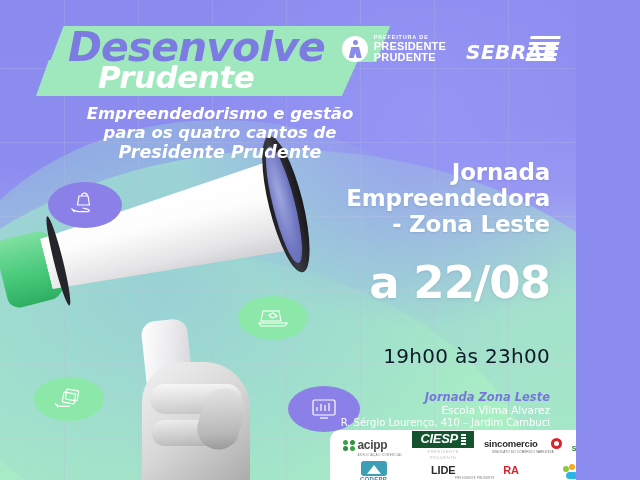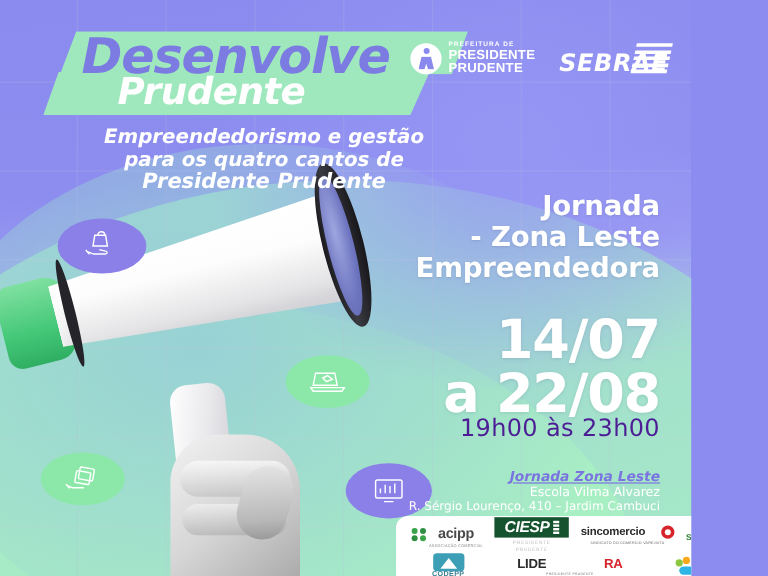--- a/index.html
+++ b/index.html
@@ -125,44 +125,44 @@
   .headline span{display:block;}
   .dateblock{
     position:absolute;right:26px;top:260px;width:300px;text-align:right;
     color:#fff;font-weight:700;font-size:45px;line-height:1.0;letter-spacing:-1px;
     font-family:"DejaVu Sans", sans-serif;
     text-shadow:0 1px 3px rgba(90,120,140,.22);
   }
   .dateblock span{display:block;}
   .timetext{
     position:absolute;right:26px;top:344px;width:300px;text-align:right;
-    color:#4c1d95;font-weight:400;font-size:20px;letter-spacing:.3px;
+    color:#0f172a;font-weight:400;font-size:20px;letter-spacing:.3px;
     font-family:"DejaVu Sans", sans-serif;
   }
 
   
   .venue{
     position:absolute;right:26px;top:390px;width:320px;text-align:right;line-height:1.22;
     font-family:"DejaVu Sans", sans-serif;
   }
-  .venue-title{display:block;font-size:11.5px;font-weight:700;font-style:italic;color:#7b74e0;text-decoration:underline;}
+  .venue-title{display:block;font-size:11.5px;font-weight:700;font-style:italic;color:#7b74e0;}
   .venue-l1{display:block;font-size:10.5px;color:#ffffff;}
   .venue-l2{display:block;font-size:10px;color:#ffffff;}
 
   
   .partners{
     position:absolute;left:330px;top:430px;width:320px;height:56px;
     background:#fff;border-top-left-radius:10px;
     display:flex;flex-direction:column;justify-content:center;gap:2px;
     padding:3px 6px 2px 8px;box-sizing:border-box;
   }
   .prow{display:flex;align-items:center;justify-content:space-around;width:100%;height:24px;}
   .lg{display:flex;align-items:center;justify-content:center;}
   
-  .acipp{gap:3px;text-align:center;}
+  .acipp{gap:3px;}
   .acipp-dots{display:grid;grid-template-columns:5px 5px;gap:1.5px;}
   .acipp-dots i{width:5px;height:5px;border-radius:50%;background:#3aa34a;display:block;}
   .acipp-dots i:nth-child(2){background:#2f8f40;}
   .acipp-dots i:nth-child(3){background:#2f8f40;}
   .acipp-dots i:nth-child(4){background:#3aa34a;}
   .acipp-t{font-size:12px;font-weight:600;color:#4a4a4a;letter-spacing:-.3px;line-height:1;}
   .acipp-s{font-size:3.2px;color:#8a8a8a;letter-spacing:.2px;display:block;}
   
   .ciesp{flex-direction:column;align-items:center;gap:1px;}
   .ciesp-box{background:#14532d;padding:1px 8px;display:flex;align-items:center;gap:3px;}
@@ -358,26 +358,25 @@
   </div>
 
   <div class="subtitle">
     <span class="sub1">Empreendedorismo e gestão</span>
     <span class="sub2">para os quatro cantos de</span>
     <span class="sub3">Presidente Prudente</span>
   </div>
 
   <div class="headline">
     <span>Jornada</span>
+    <span>Empreendedora</span>
     <span>- Zona Leste</span>
-    <span>Empreendedora</span>
   </div>
 
   <div class="dateblock">
-    <span>14/07</span>
     <span>a 22/08</span>
   </div>
   <div class="timetext">19h00 às 23h00</div>
 
   <div class="venue">
     <span class="venue-title">Jornada Zona Leste</span>
     <span class="venue-l1">Escola Vilma Alvarez</span>
     <span class="venue-l2">R. Sérgio Lourenço, 410 – Jardim Cambuci</span>
   </div>
 

